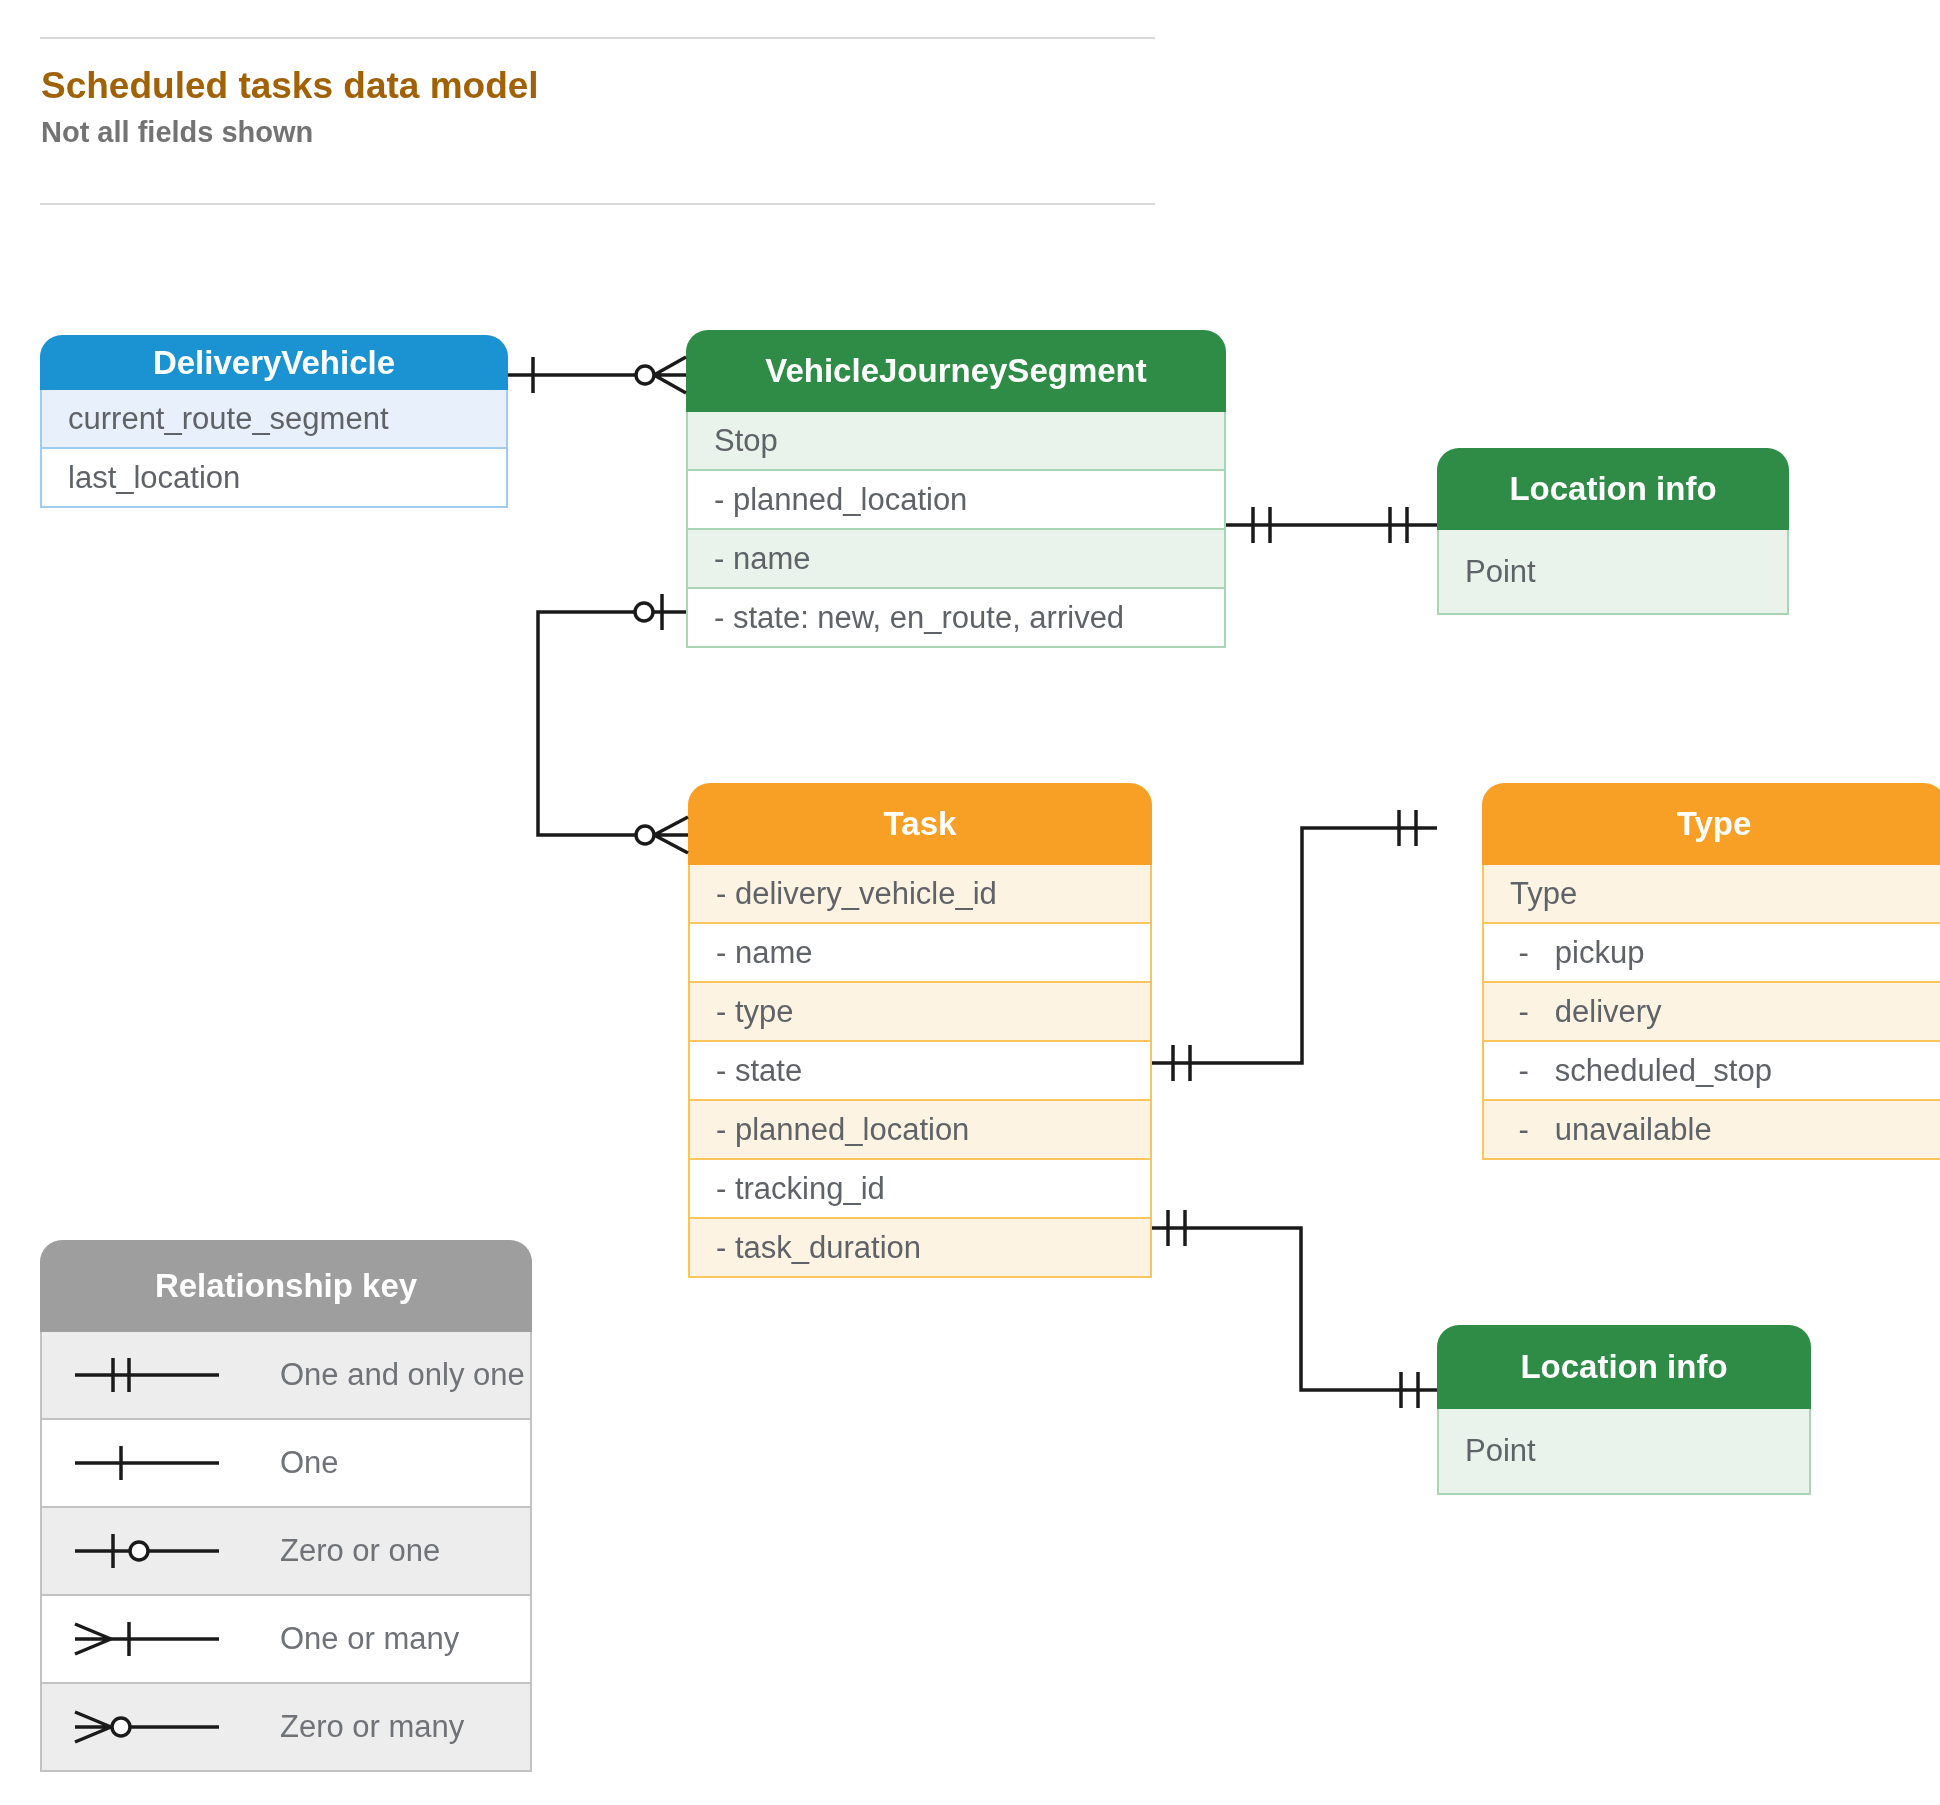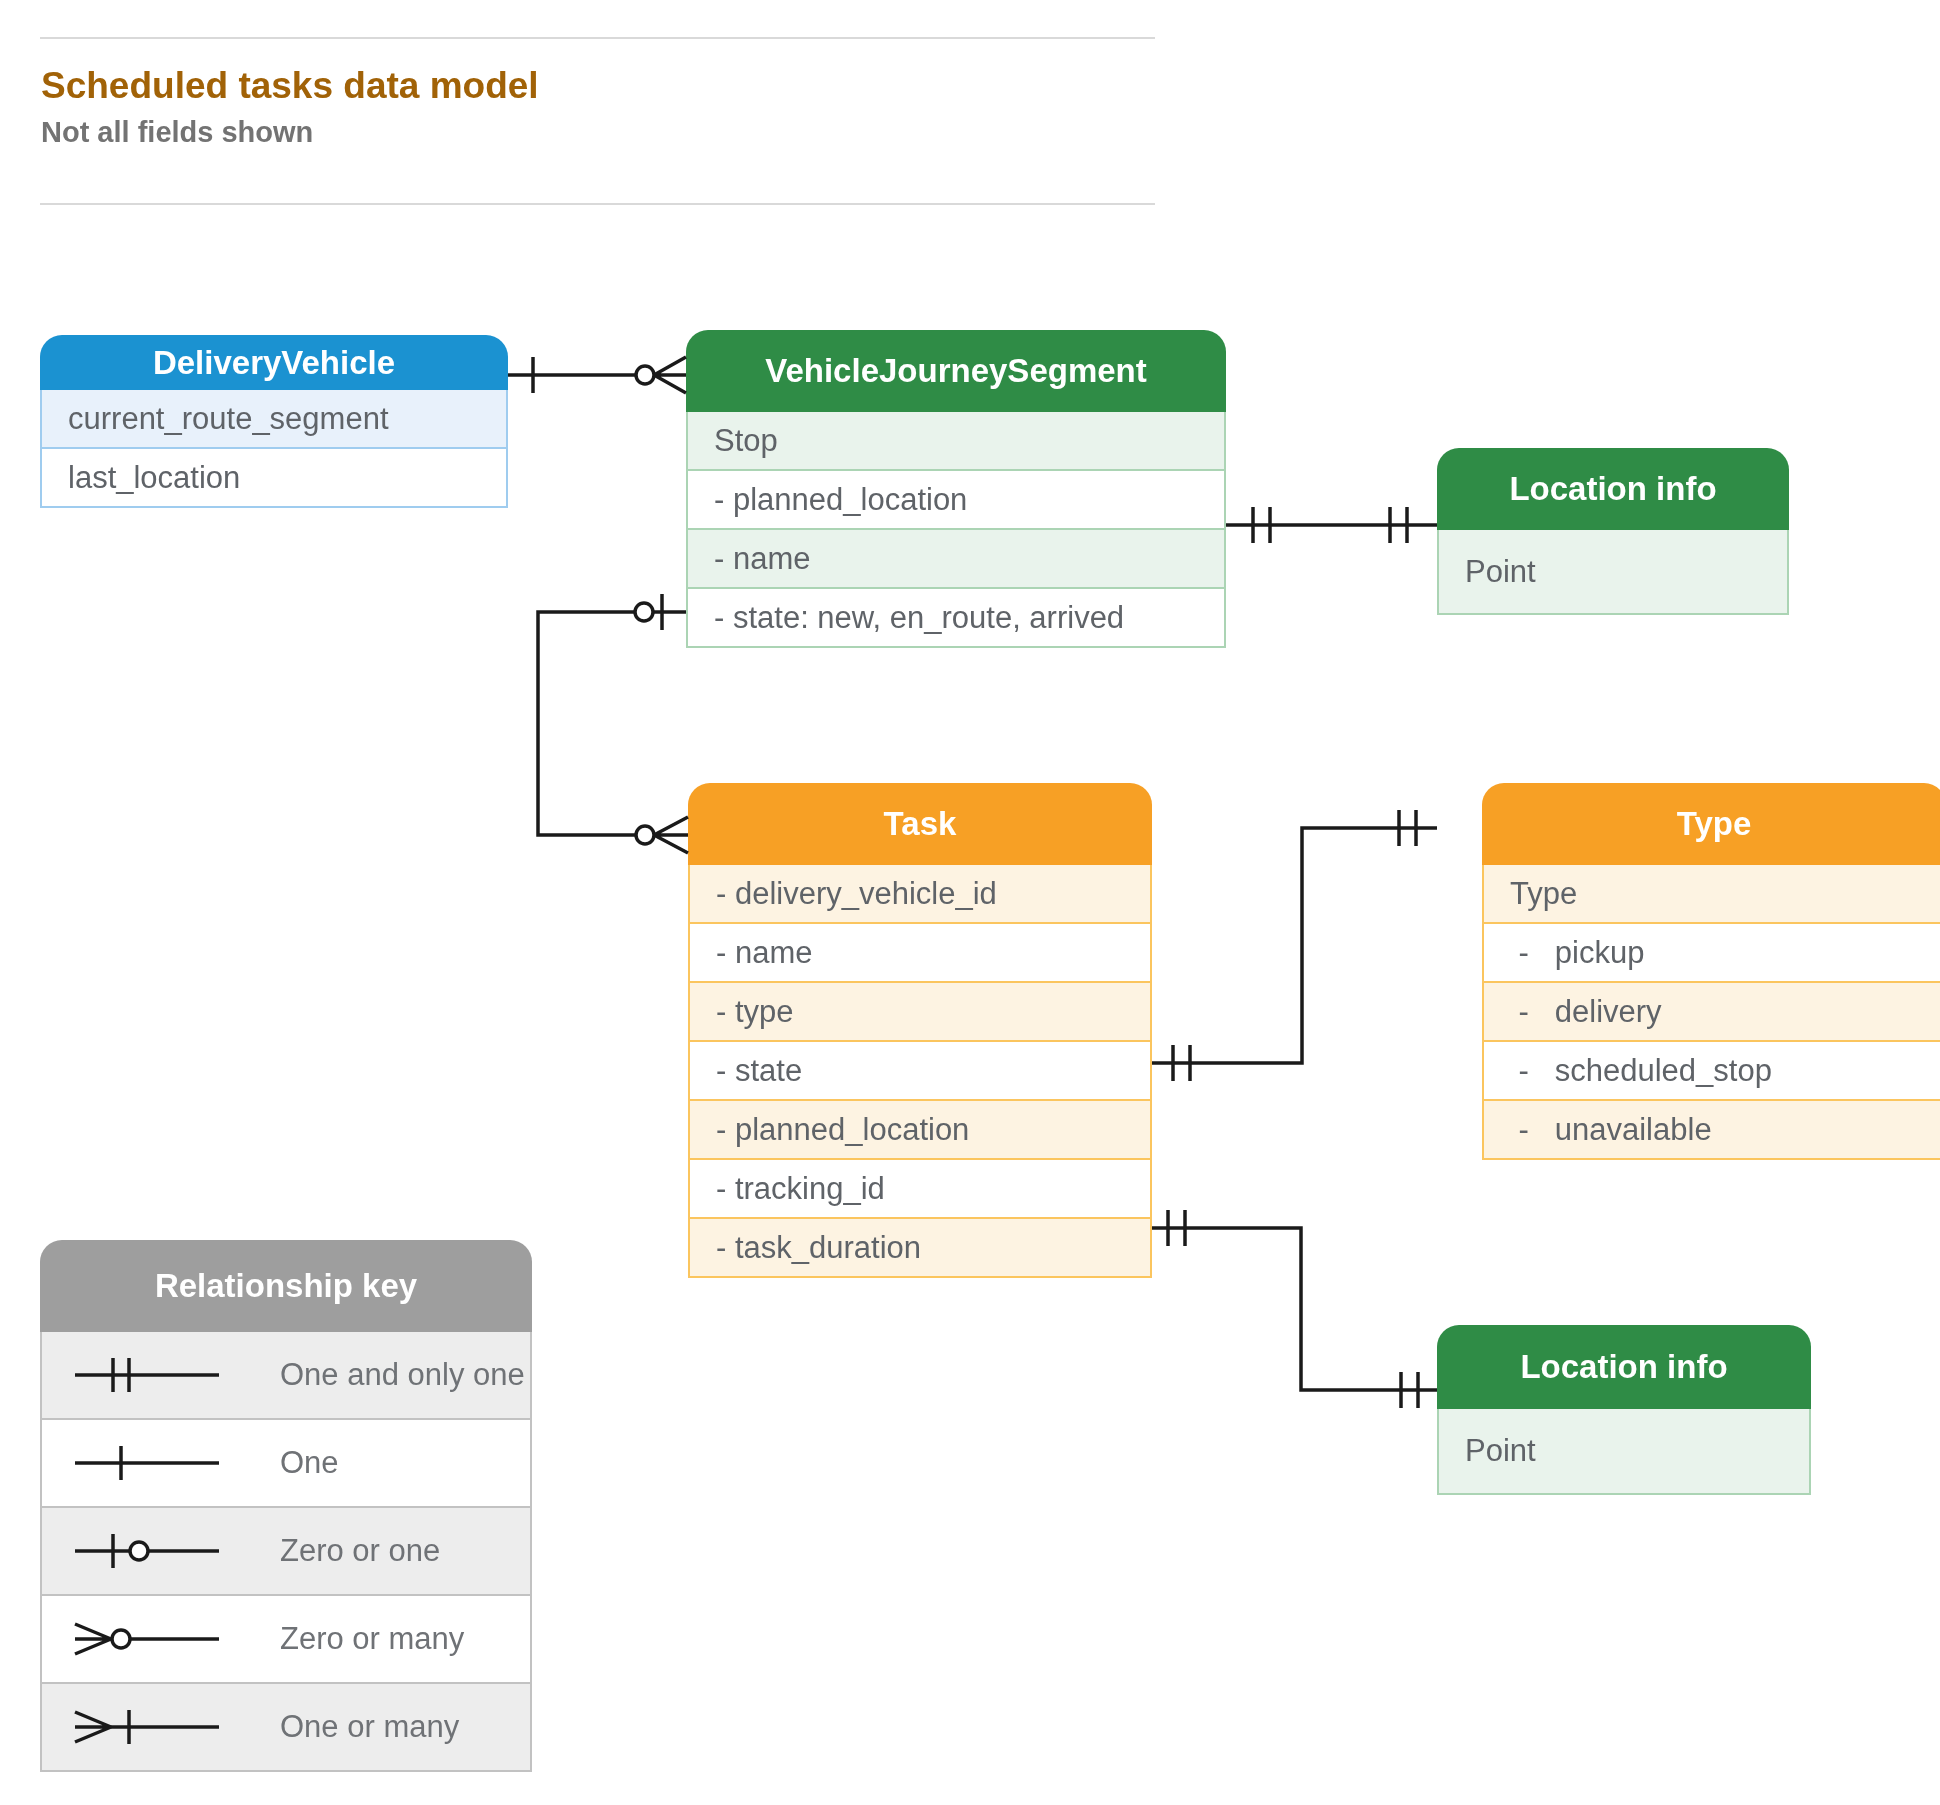--- a/index.html
+++ b/index.html
@@ -133,28 +133,28 @@
               <line x1="6" y1="30" x2="150" y2="30" stroke="#1a1a1a" stroke-width="3.5" fill="none"></line>
               <line x1="52" y1="13" x2="52" y2="47" stroke="#1a1a1a" stroke-width="3.5" fill="none"></line>
             </svg></span><span class="llabel">One</span></div>
         <div class="trow legend-row"><span class="lsym"><svg width="172" height="60" viewBox="0 0 170 60">
               <line x1="6" y1="30" x2="150" y2="30" stroke="#1a1a1a" stroke-width="3.5" fill="none"></line>
               <line x1="44" y1="13" x2="44" y2="47" stroke="#1a1a1a" stroke-width="3.5" fill="none"></line>
               <circle cx="70" cy="30" r="9" fill="#fff" stroke="#1a1a1a" stroke-width="3.5"></circle>
             </svg></span><span class="llabel">Zero or one</span></div>
         <div class="trow legend-row"><span class="lsym"><svg width="172" height="60" viewBox="0 0 170 60">
               <path d="M42 30 L6 15 M42 30 L6 45 M6 30 H42" stroke="#1a1a1a" stroke-width="3.5" fill="none"></path>
+              <line x1="60" y1="13" x2="60" y2="47" stroke="#1a1a1a" stroke-width="3.5" fill="none"></line>
+              <line x1="42" y1="30" x2="150" y2="30" stroke="#1a1a1a" stroke-width="3.5" fill="none"></line>
+            </svg></span><span class="llabel">One or many</span></div>
+        <div class="trow legend-row"><span class="lsym"><svg width="172" height="60" viewBox="0 0 170 60">
+              <path d="M42 30 L6 15 M42 30 L6 45 M6 30 H42" stroke="#1a1a1a" stroke-width="3.5" fill="none"></path>
               <circle cx="52" cy="30" r="9" fill="#fff" stroke="#1a1a1a" stroke-width="3.5"></circle>
               <line x1="61" y1="30" x2="150" y2="30" stroke="#1a1a1a" stroke-width="3.5" fill="none"></line>
             </svg></span><span class="llabel">Zero or many</span></div>
-        <div class="trow legend-row"><span class="lsym"><svg width="172" height="60" viewBox="0 0 170 60">
-              <path d="M42 30 L6 15 M42 30 L6 45 M6 30 H42" stroke="#1a1a1a" stroke-width="3.5" fill="none"></path>
-              <line x1="60" y1="13" x2="60" y2="47" stroke="#1a1a1a" stroke-width="3.5" fill="none"></line>
-              <line x1="42" y1="30" x2="150" y2="30" stroke="#1a1a1a" stroke-width="3.5" fill="none"></line>
-            </svg></span><span class="llabel">One or many</span></div>
       </div>
   </div>
 
   <svg class="wires" width="1940" height="1805" viewBox="0 0 1940 1805">
 
     <g>
       <path d="M508 375 H636"></path>
       <line x1="533" y1="357" x2="533" y2="393"></line>
       <circle cx="645" cy="375" r="9"></circle>
       <path d="M654 375 L686 375 M654 375 L686 357 M654 375 L686 393"></path>

